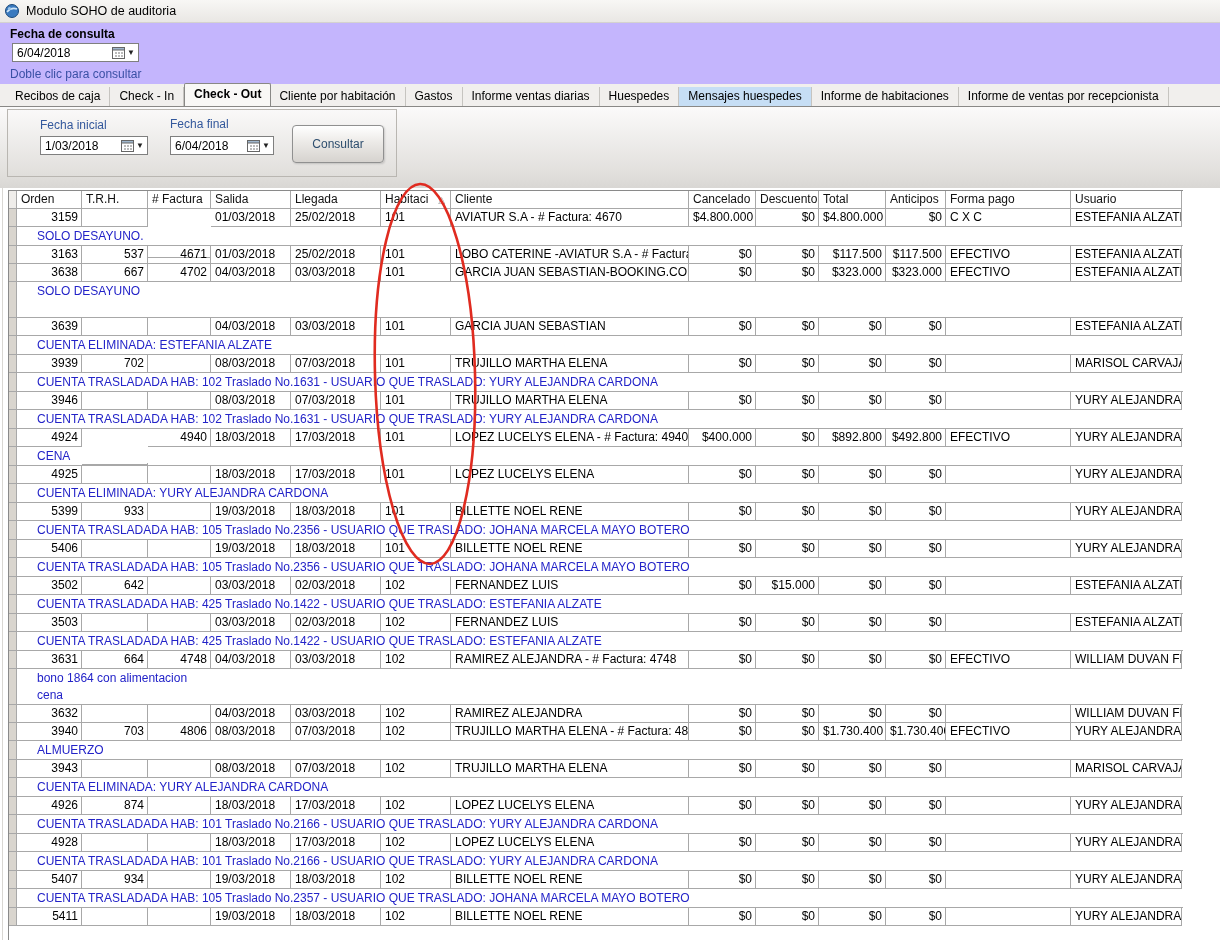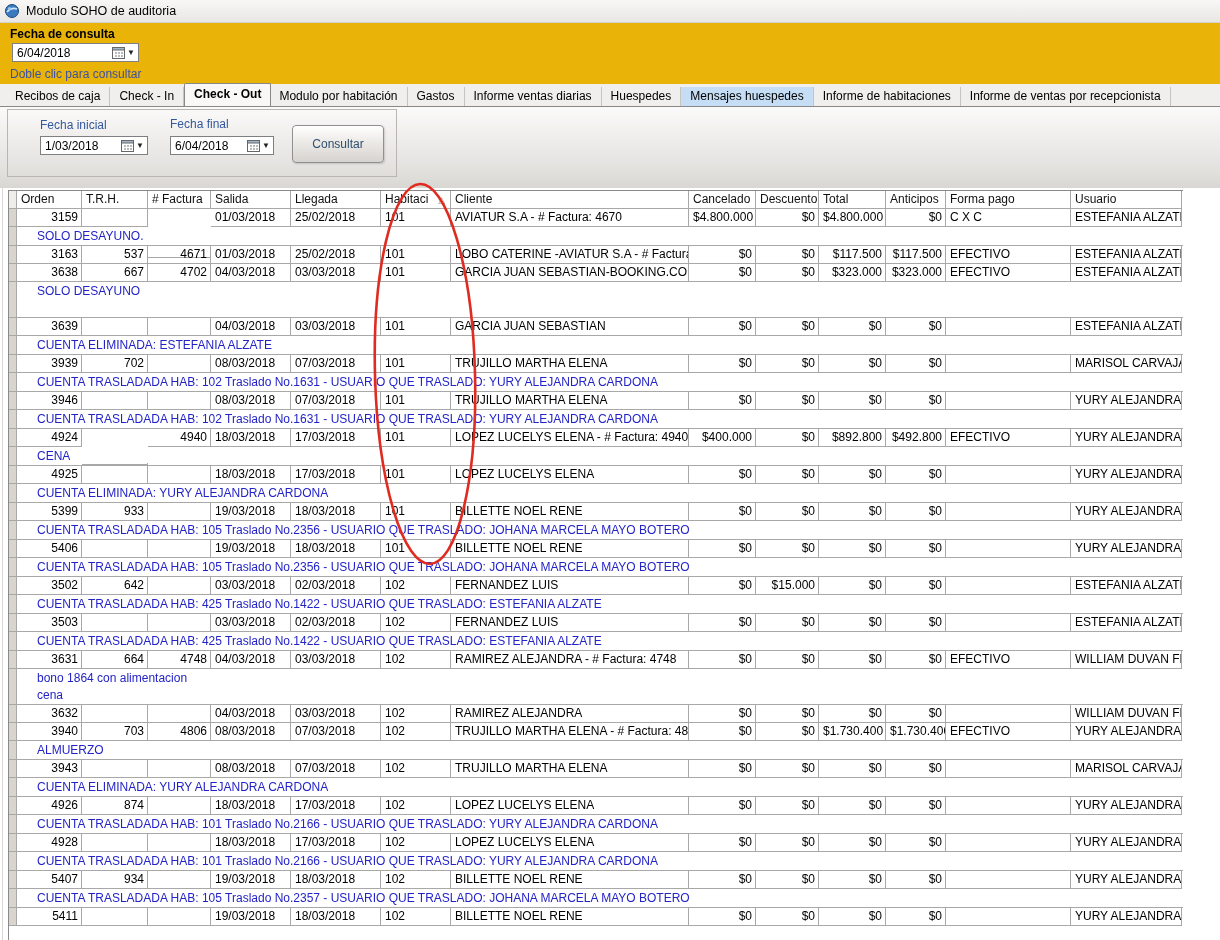--- a/index.html
+++ b/index.html
@@ -17,21 +17,21 @@
     position:absolute;left:0;top:0;width:100%;height:22px;
     background:linear-gradient(#f8f7f5,#e9e7e4);
     display:flex;align-items:center;gap:6px;padding-left:4px;box-sizing:border-box;
   }
   .titlebar .title{font-size:12.5px;color:#000;}
   .app-icon{width:16px;height:16px;display:inline-block;}
 
   
   .query-area{
     position:absolute;left:0;top:22px;width:100%;height:62px;
-    background:#eab308;border-top:1px solid #d4d2cf;box-sizing:border-box;
+    background:#c4b5fd;border-top:1px solid #d4d2cf;box-sizing:border-box;
   }
   .group-label{position:absolute;left:10px;top:4px;font-weight:bold;}
   .hint{position:absolute;left:10px;top:44px;color:#3a50a5;}
 
   
   .date-input{
     position:absolute;height:19px;background:#fff;border:1px solid #7f7f7f;
     box-sizing:border-box;display:flex;align-items:center;
   }
   .date-input .date-text{flex:1;padding-left:4px;white-space:nowrap;overflow:hidden;}
@@ -142,21 +142,21 @@
         <span class="arr">▼</span>
       </span>
     </div>
     <div class="hint">Doble clic para consultar</div>
   </div>
 
   <div class="tabstrip">
     <div class="tab">Recibos de caja</div>
     <div class="tab">Check - In</div>
     <div class="tab active">Check - Out</div>
-    <div class="tab">Modulo por habitación</div>
+    <div class="tab">Cliente por habitación</div>
     <div class="tab">Gastos</div>
     <div class="tab">Informe ventas diarias</div>
     <div class="tab">Huespedes</div>
     <div class="tab hl">Mensajes huespedes</div>
     <div class="tab">Informe de habitaciones</div>
     <div class="tab">Informe de ventas por recepcionista</div>
   </div>
 
   <div class="tabpanel">
     <div class="filter-box">

